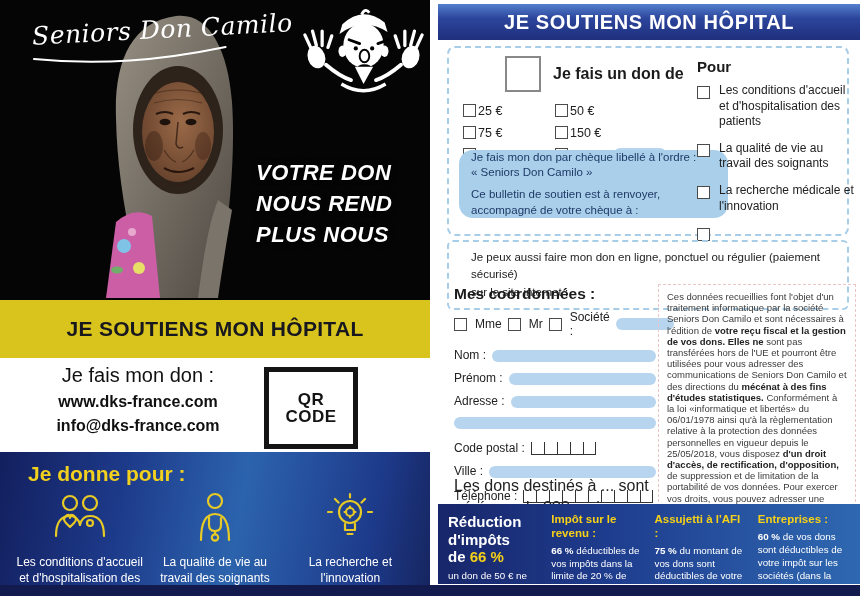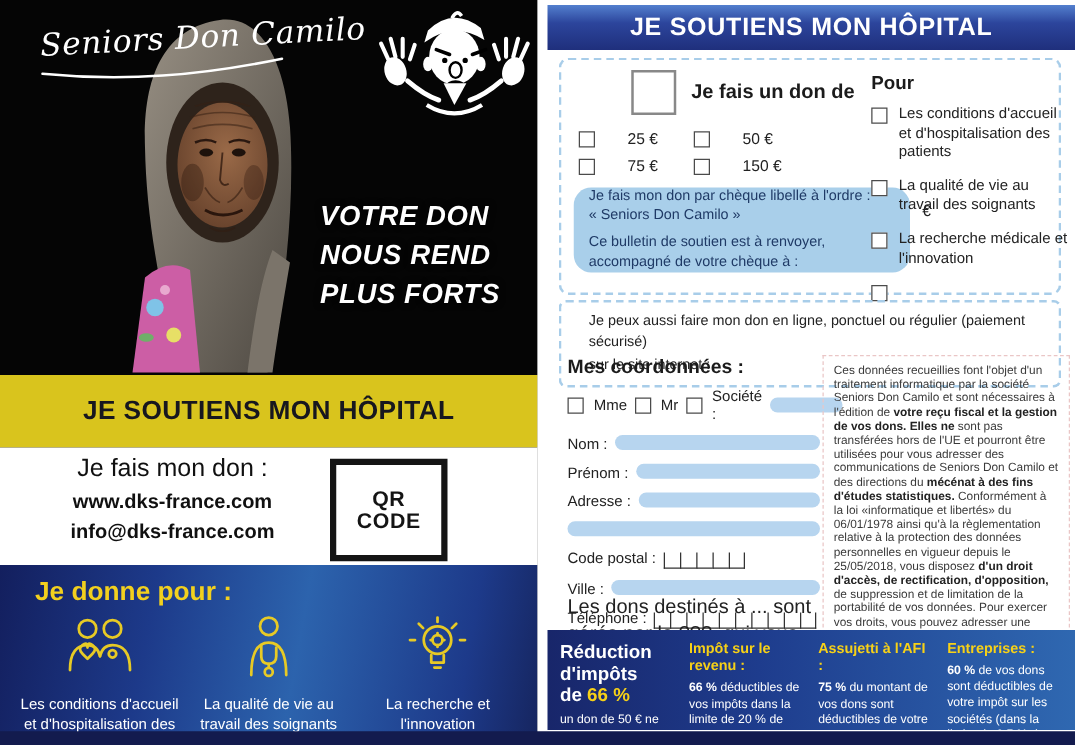--- a/index.html
+++ b/index.html
@@ -39,37 +39,37 @@
   .r-header{position:absolute;left:8px;top:4px;right:0;height:36px;
     background:linear-gradient(180deg,#537fce 0%,#2c459c 40%,#1f2f7c 100%);
     color:#fff;font-weight:800;font-size:20px;letter-spacing:.6px;
     display:flex;align-items:center;justify-content:center;}
   .upper-box{position:absolute;left:17px;top:46px;right:11px;height:186px;
     border:2px dashed #a8cde9;border-radius:8px;}
   .don-title{position:absolute;left:12px;top:8px;display:flex;gap:12px;align-items:center;padding-left:44px;}
   .big-cb{width:32px;height:32px;border:2px solid #888;background:#fff;flex:none;}
   .don-title-label{font-size:16px;font-weight:700;color:#1b1b1b;}
   .amounts{position:absolute;left:14px;top:56px;display:grid;grid-template-columns:92px 150px;row-gap:8px;}
-  .amt{display:flex;align-items:flex-end;gap:26px;font-size:12.5px;color:#222;}
+  .amt{display:flex;align-items:flex-start;gap:2px;font-size:12.5px;color:#222;}
   .cb{width:13px;height:13px;border:1.7px solid #4b4b4b;background:#fff;flex:none;box-sizing:border-box;}
   .autre-pill{width:52px;height:12px;border-radius:7px;background:#b7d5ef;margin:0 5px;flex:none;}
   .cheque{position:absolute;left:10px;top:102px;width:245px;background:#a9cfea;border-radius:14px;
     padding:0 12px;font-size:11.5px;line-height:1.32;color:#1f3a66;}
   .cheque .gap{height:7px;}
   .pour{position:absolute;left:248px;top:10px;width:158px;}
   .pour-title{font-weight:700;font-size:15px;margin-bottom:8px;color:#1b1b1b;}
   .pour-opt{display:flex;gap:9px;margin-bottom:11px;font-size:12px;line-height:1.3;color:#222;}
   .pour-opt .cb{margin-top:3px;}
   .online-box{position:absolute;left:17px;right:11px;top:240px;border:2px dashed #a8cde9;border-radius:6px;
     padding:7px 10px 7px 22px;font-size:11.5px;line-height:1.5;color:#222;box-sizing:border-box;}
   .coord{position:absolute;left:24px;top:285px;width:202px;}
   .coord-title{font-size:15.5px;font-weight:700;margin-bottom:7px;color:#1b1b1b;}
   .civ-row{display:flex;align-items:center;gap:6px;font-size:12px;margin-bottom:10px;}
   .civ-row .cb{margin-right:2px;}
-  .frow{display:flex;align-items:flex-start;gap:6px;margin-bottom:9px;font-size:12px;color:#222;}
+  .frow{display:flex;align-items:flex-end;gap:6px;margin-bottom:9px;font-size:12px;color:#222;}
   .pill{height:12px;border-radius:7px;background:#b7d5ef;flex:1;}
   .pill.small{flex:none;width:58px;}
   .full-pill{margin:0 0 10px 0;height:12px;border-radius:7px;background:#b7d5ef;}
   .comb{display:flex;height:13px;margin-top:3px;}
   .comb .cell{width:13px;border-left:1.6px solid #333;border-bottom:1.6px solid #333;box-sizing:border-box;}
   .comb .cell.last{border-right:1.6px solid #333;}
   .legal{position:absolute;left:228px;top:284px;width:198px;border:1px dashed #eac6c6;
     padding:6px 8px;font-size:9.5px;line-height:1.18;color:#3a3a3a;box-sizing:border-box;}
   .legal .seg-b{font-weight:700;color:#222;}
   .dons-note{position:absolute;left:24px;top:475px;width:228px;font-size:16px;line-height:1.4;color:#222;}
@@ -146,21 +146,21 @@
         <circle cx="74" cy="45" r="2.2" fill="#000"></circle>
         <ellipse cx="66" cy="53" rx="5" ry="6.5" fill="none" stroke="#000" stroke-width="2"></ellipse>
         <ellipse cx="66" cy="66" rx="8" ry="4.5" fill="#000"></ellipse>
         <path d="M56,64 L65,82 L75,64" fill="#fff"></path>
         <path d="M42,82 Q65,96 88,82" stroke="#fff" stroke-width="3.5" fill="none"></path>
       </svg>
 
       <div class="slogan">
         <div>VOTRE DON</div>
         <div>NOUS REND</div>
-        <div>PLUS FORTS</div>
+        <div>PLUS NOUS</div>
       </div>
     </div>
 
     <div class="yellow-band">JE SOUTIENS MON HÔPITAL</div>
 
     <div class="white-band">
       <div class="don-info">
         <div class="don-cta">Je fais mon don :</div>
         <div class="url">www.dks-france.com</div>
         <div class="url">info@dks-france.com</div>

